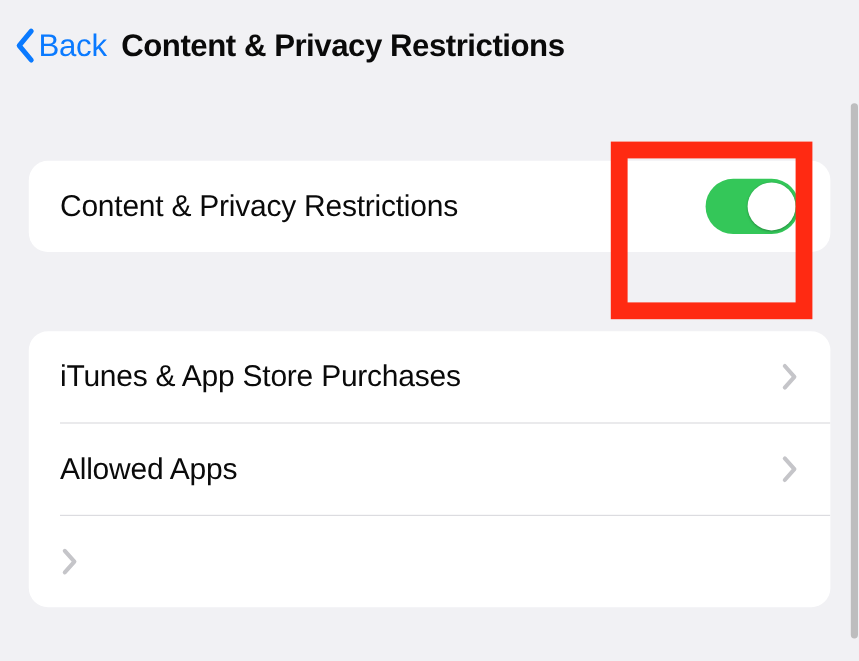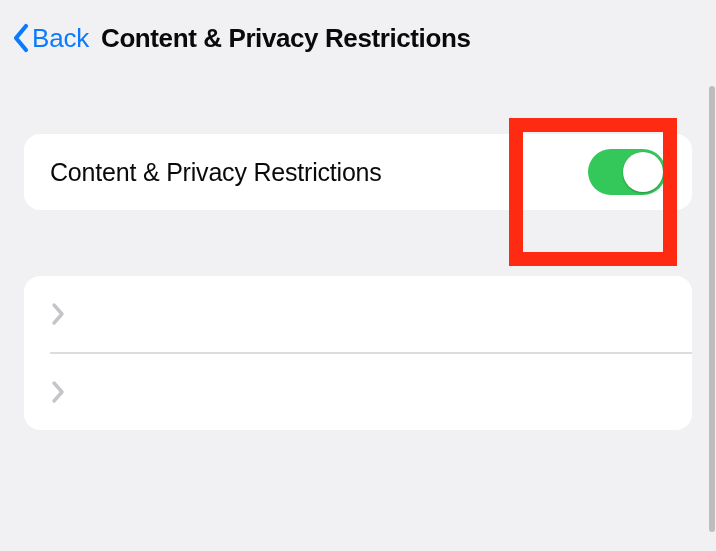--- a/index.html
+++ b/index.html
@@ -126,25 +126,32 @@
     <div class="toggle" role="switch" aria-checked="true">
       <div class="toggle-knob"></div>
     </div>
   </div>
 </div>
 
 <div class="gap-between"></div>
 
 <div class="group">
   <div class="row">
+    <div class="row-label">iTunes &amp; App Store Purchases</div>
     <svg class="chev-right-svg" width="16" height="26" viewBox="0 0 16 26">
       <polyline points="4,4 12,13 4,22" fill="none" stroke="#c5c5c9" stroke-width="3.4" stroke-linecap="round" stroke-linejoin="round"></polyline>
     </svg>
   </div>
   <div class="hair"></div>
+  <div class="row">
+    <div class="row-label">Allowed Apps</div>
+    <svg class="chev-right-svg" width="16" height="26" viewBox="0 0 16 26">
+      <polyline points="4,4 12,13 4,22" fill="none" stroke="#c5c5c9" stroke-width="3.4" stroke-linecap="round" stroke-linejoin="round"></polyline>
+    </svg>
+  </div>
   <div class="hair"></div>
   <div class="row">
     <svg class="chev-right-svg" width="16" height="26" viewBox="0 0 16 26">
       <polyline points="4,4 12,13 4,22" fill="none" stroke="#c5c5c9" stroke-width="3.4" stroke-linecap="round" stroke-linejoin="round"></polyline>
     </svg>
   </div>
 </div>
 
 <div class="annotation-box"></div>
 <div class="scroll-indicator"></div>

